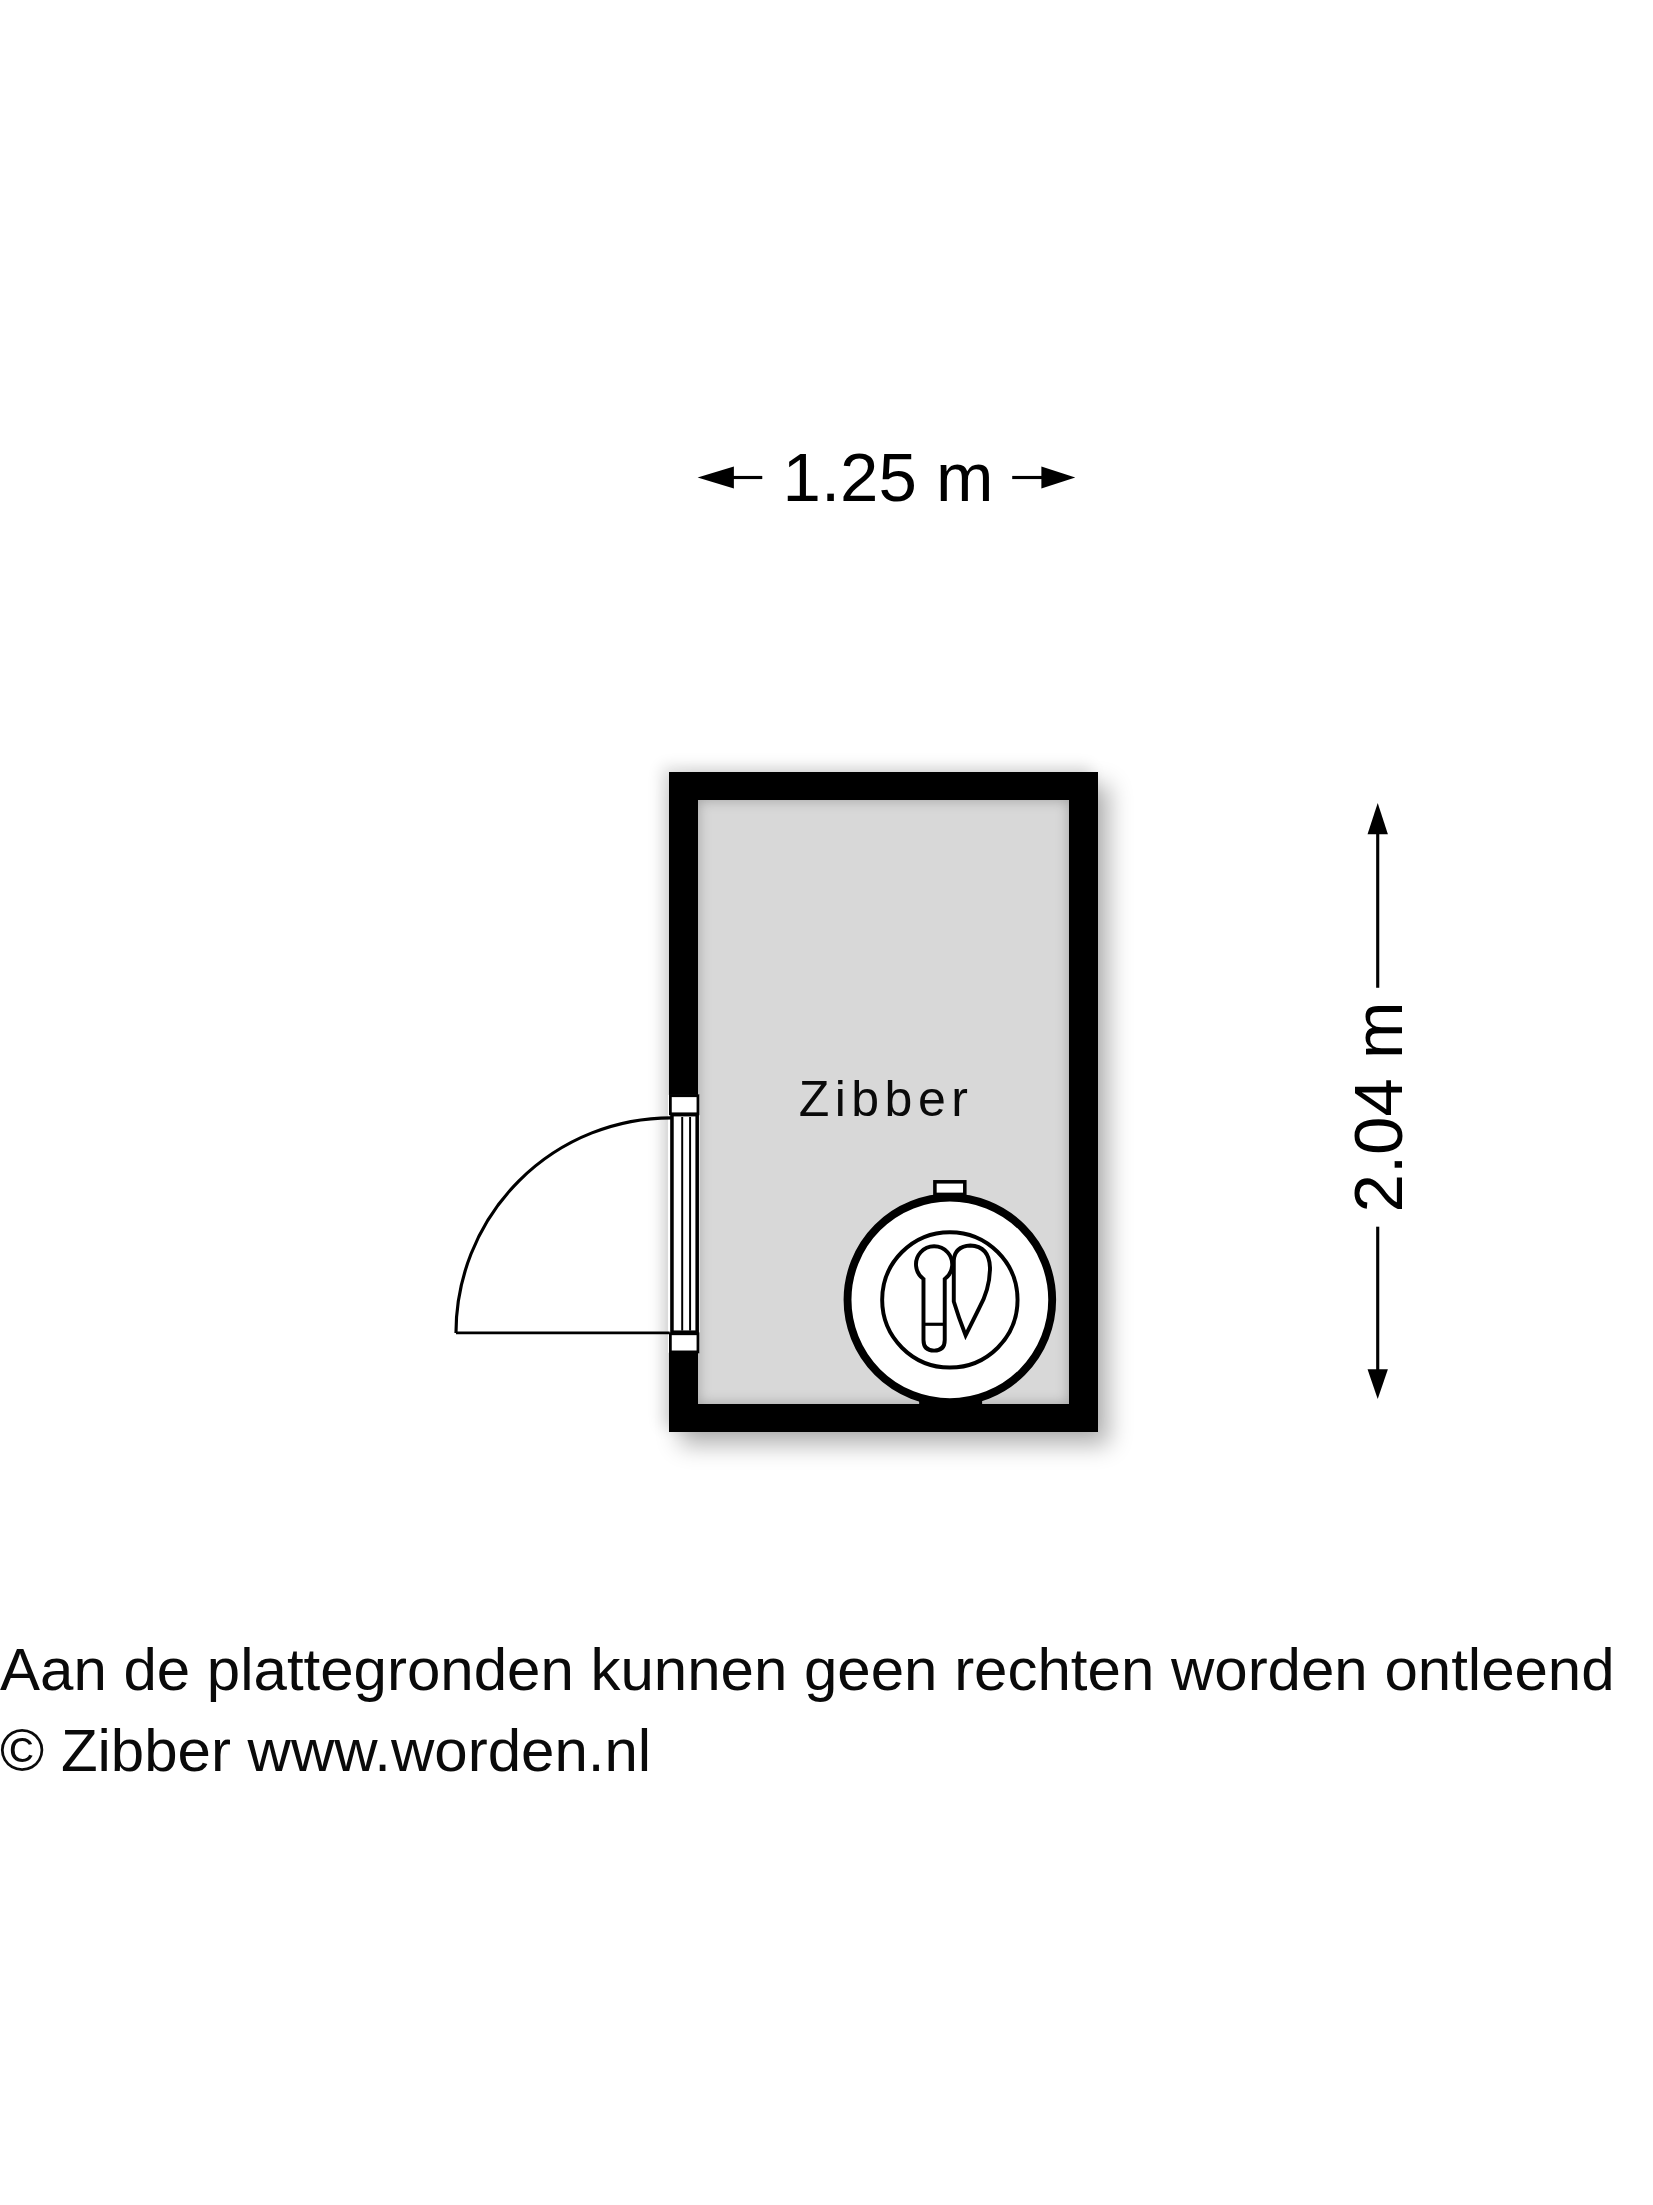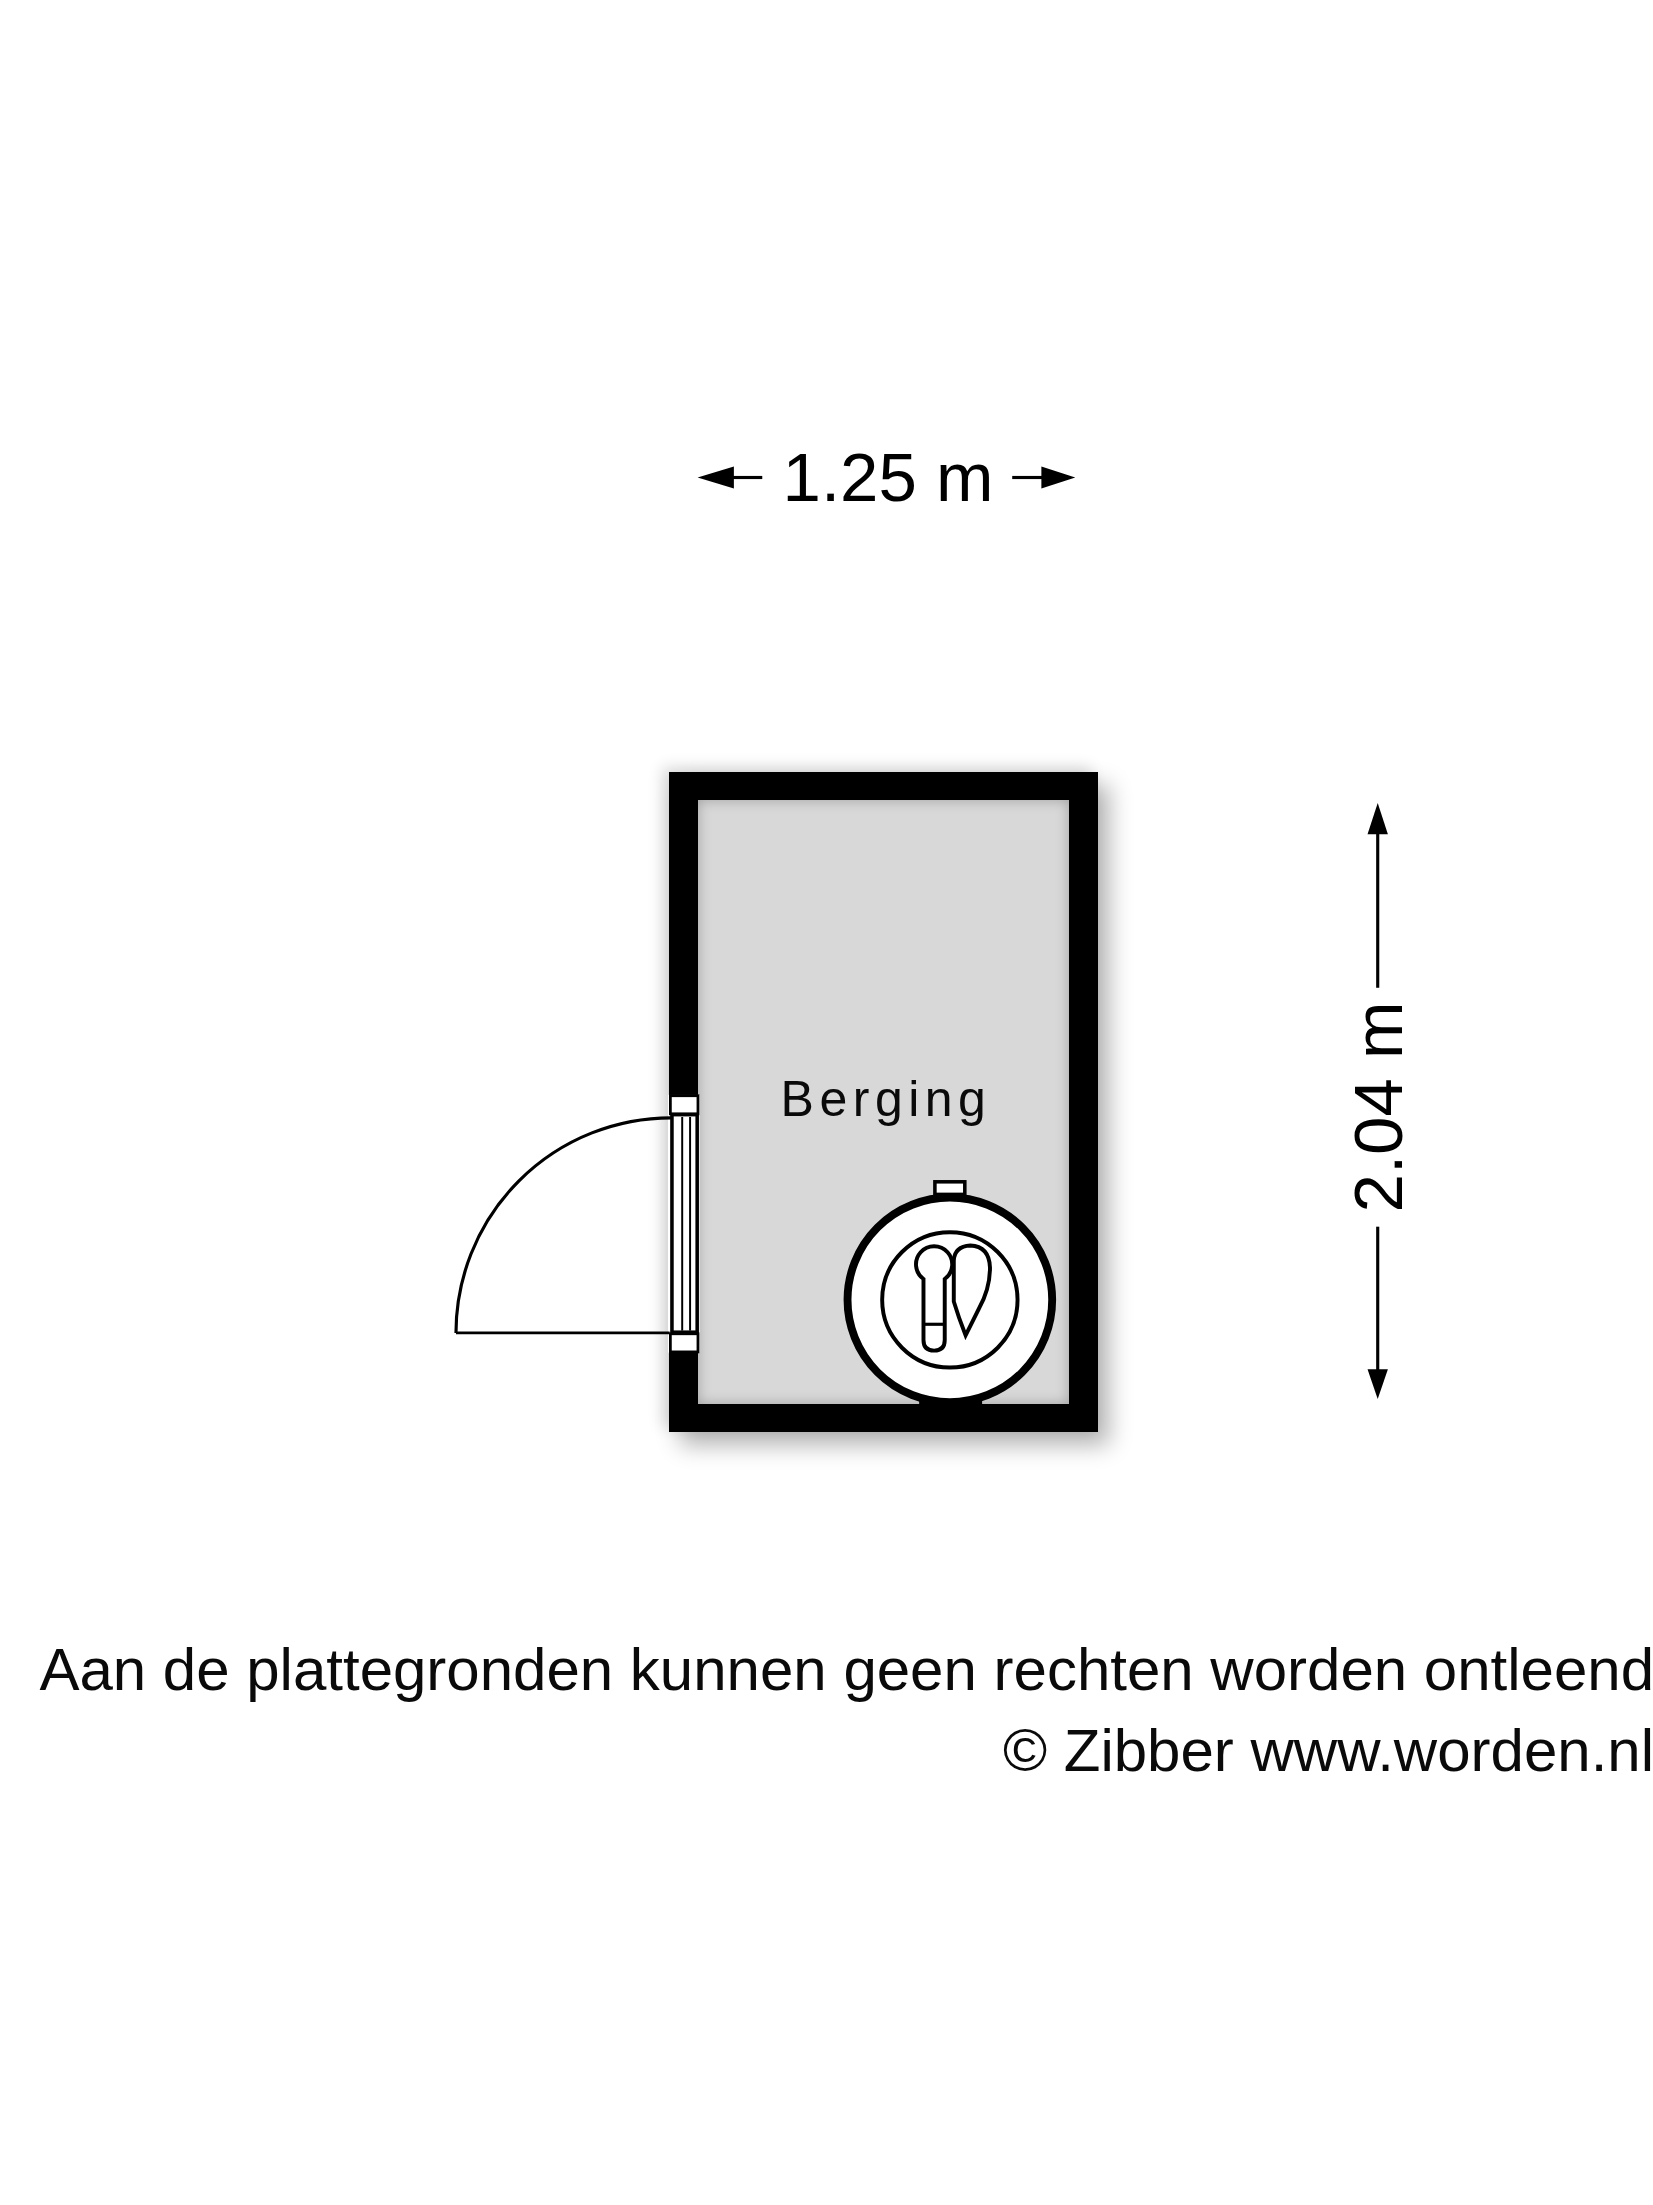--- a/index.html
+++ b/index.html
@@ -35,21 +35,21 @@
 
   svg{position:absolute;overflow:visible;}
   .svg-dim-top{left:685px;top:457px;width:410px;height:41px;}
   .svg-dim-right{left:1355px;top:788px;width:47px;height:622px;}
   .svg-door{left:441px;top:1091px;width:268px;height:268px;}
   .svg-appliance{left:827px;top:1170px;width:252px;height:244px;}
 
   
   .footer{
     position:absolute;left:0;top:1629px;width:1654px;
-    text-align:right;font-size:60px;line-height:81px;color:#0a0a0a;
+    text-align:left;font-size:60px;line-height:81px;color:#0a0a0a;
     white-space:nowrap;
   }
 </style>
 </head>
 <body>
 
 <div class="stage">
 
   <svg class="svg-dim-top" viewBox="870 580 520 52">
     <g>
@@ -89,21 +89,21 @@
     <rect x="1187" y="1500" width="38" height="16" fill="#fff" stroke="#000" stroke-width="4.5"></rect>
     <circle cx="1206" cy="1650" r="130" fill="#fff" stroke="#000" stroke-width="10"></circle>
     <circle cx="1206" cy="1650" r="86" fill="#fff" stroke="#000" stroke-width="5"></circle>
     <g>
       <path d="M 1172.5 1623.5 A 23 23 0 1 1 1199.5 1623.5 L 1199.5 1701 Q 1199.5 1714.5 1186 1714.5 Q 1172.5 1714.5 1172.5 1701 Z" fill="#fff" stroke="#000" stroke-width="5"></path>
       <line x1="1172.5" y1="1681" x2="1199.5" y2="1681" stroke="#000" stroke-width="4"></line>
     </g>
     <path d="M 1211 1652 L 1211 1600 Q 1212 1582 1232 1581 Q 1256 1582 1257 1609 Q 1257 1636 1243 1661 L 1226 1695 Q 1217 1672 1211 1652 Z" fill="#fff" stroke="#000" stroke-width="5"></path>
   </svg>
 
-  <div class="room-label">Berging</div>
+  <div class="room-label">Zibber</div>
 
   <svg class="svg-dim-right" viewBox="1720 1000 60 790">
     <g>
       <polygon points="1749,1017 1736,1057 1762,1057" fill="#000"></polygon>
       <line x1="1749" y1="1054" x2="1749" y2="1253" stroke="#000" stroke-width="4"></line>
     </g>
     <g>
       <polygon points="1749,1778 1736,1740 1762,1740" fill="#000"></polygon>
       <line x1="1749" y1="1558" x2="1749" y2="1743" stroke="#000" stroke-width="4"></line>
     </g>

